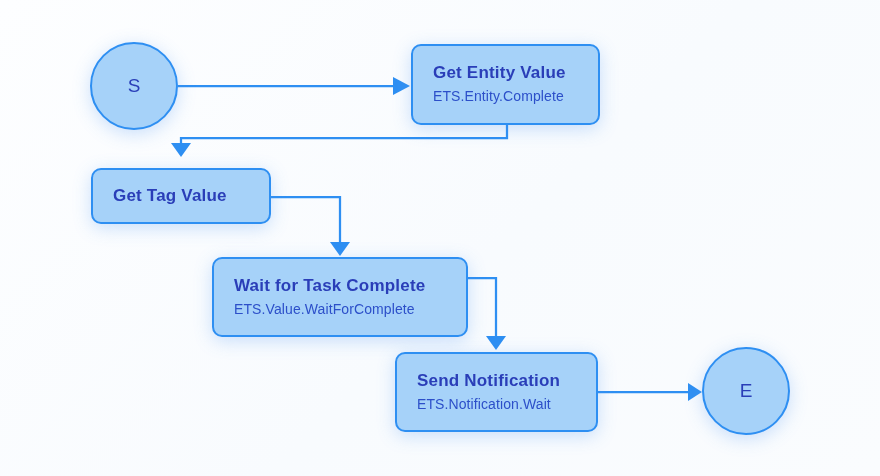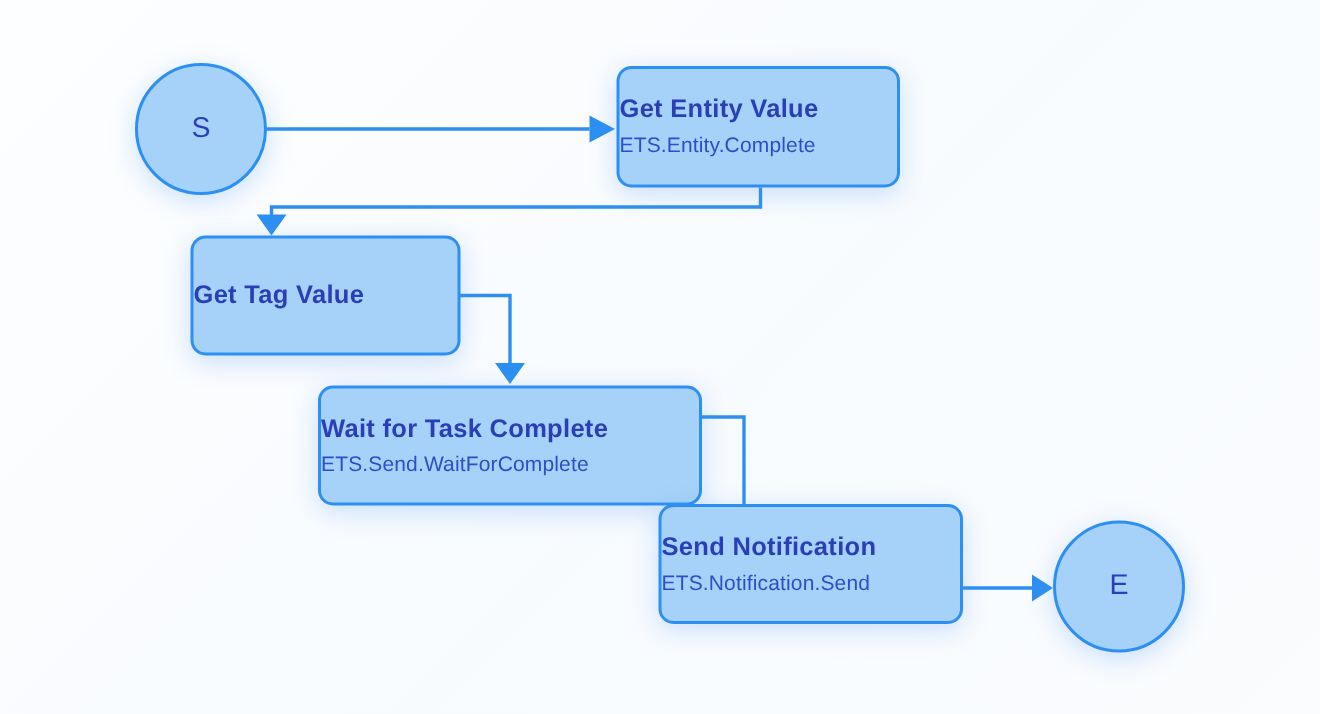--- a/index.html
+++ b/index.html
@@ -21,20 +21,21 @@
   .node {
     position: absolute;
     box-sizing: border-box;
     background: #a6d2f9;
     border: 2.5px solid #2e8ff2;
     border-radius: 10px;
     display: flex;
     flex-direction: column;
     justify-content: center;
     align-items: flex-start;
+    padding-left: 20px;
     padding-right: 10px;
     gap: 6px;
     box-shadow: 0 4px 18px rgba(77, 148, 242, 0.28);
     cursor: pointer;
   }
   .node .title {
     font-size: 17px;
     font-weight: 600;
     letter-spacing: 0.2px;
     color: #2a3eb8;
@@ -62,23 +63,23 @@
     justify-content: center;
     font-size: 19px;
     font-weight: 500;
     color: #2a3eb8;
     box-shadow: 0 4px 18px rgba(77, 148, 242, 0.28);
     cursor: pointer;
   }
   .terminal-start { left: 90px; top: 42px; }
   .terminal-end   { left: 702px; top: 347px; }
   .node-1 { left: 411px; top: 44px;  width: 189px; height: 81px; }
-  .node-2 { left: 91px;  top: 157px; width: 180px; height: 80px; margin-left: 36px; }
+  .node-2 { left: 91px;  top: 168px; width: 180px; height: 56px; }
   .node-3 { left: 212px; top: 257px; width: 256px; height: 80px; }
-  .node-4 { left: 395px; top: 336px; width: 203px; height: 80px; margin-left: 44px; }
+  .node-4 { left: 395px; top: 352px; width: 203px; height: 80px; }
 </style>
 </head>
 <body>
 
 <div class="canvas">
 
   <svg class="edge-layer" viewBox="0 0 880 476" xmlns="http://www.w3.org/2000/svg">
 
     <path d="M 178 86 H 393" fill="none" stroke-width="2.25" stroke="#2e8ff2"></path>
     <polygon points="393,77 393,95 410,86" fill="#2e8ff2"></polygon>
@@ -104,25 +105,25 @@
     <div class="title">Get Entity Value</div>
     <div class="subtitle">ETS.Entity.Complete</div>
   </div>
 
   <div class="node node-2">
     <div class="title">Get Tag Value</div>
   </div>
 
   <div class="node node-3">
     <div class="title">Wait for Task Complete</div>
-    <div class="subtitle">ETS.Send.WaitForComplete</div>
+    <div class="subtitle">ETS.Value.WaitForComplete</div>
   </div>
 
   <div class="node node-4">
     <div class="title">Send Notification</div>
-    <div class="subtitle">ETS.Notification.Send</div>
+    <div class="subtitle">ETS.Notification.Wait</div>
   </div>
 
   <div class="terminal terminal-end">
     <span>E</span>
   </div>
 
 </div>
 
 </body></html>

